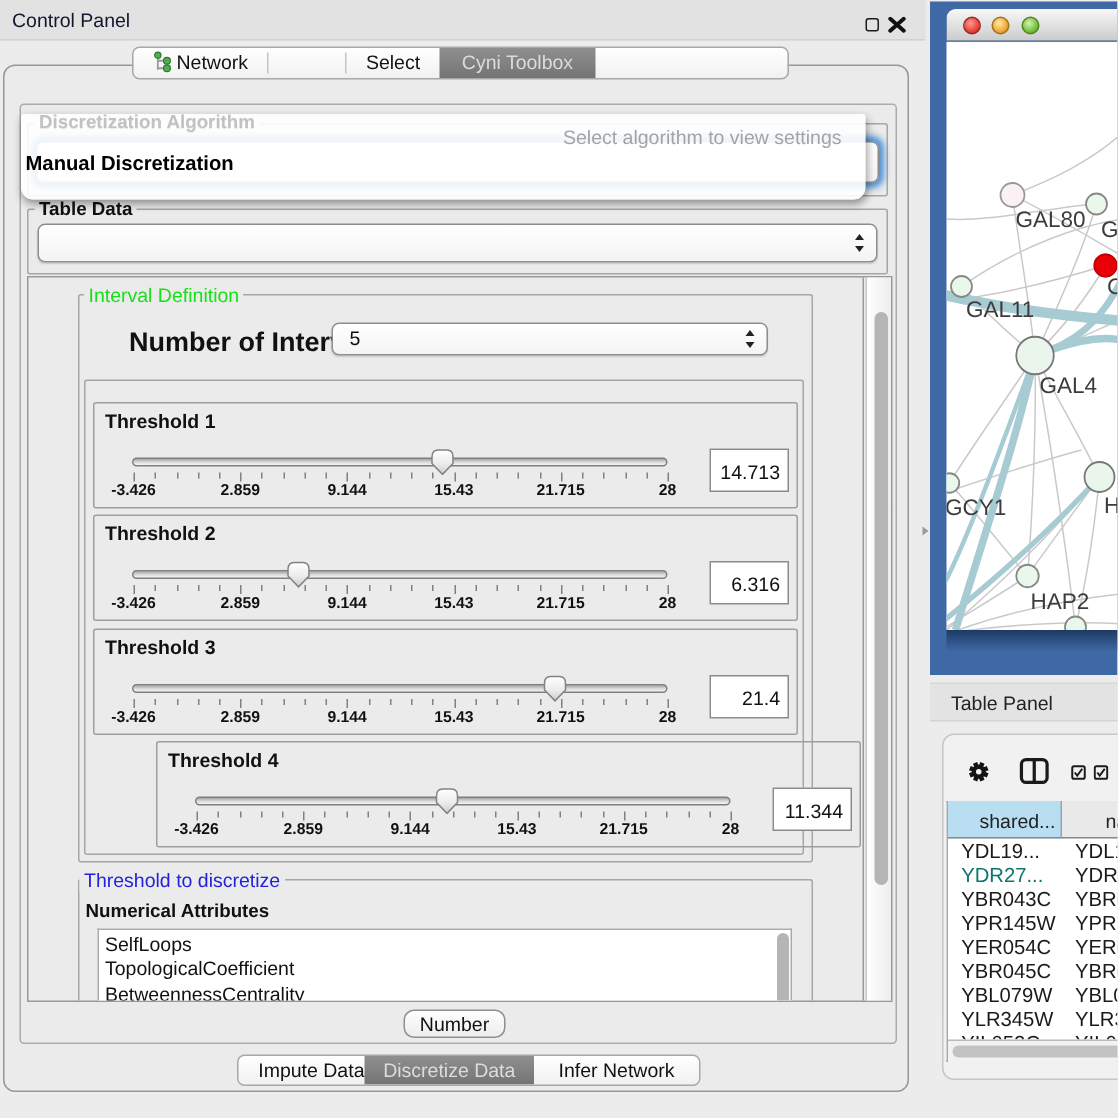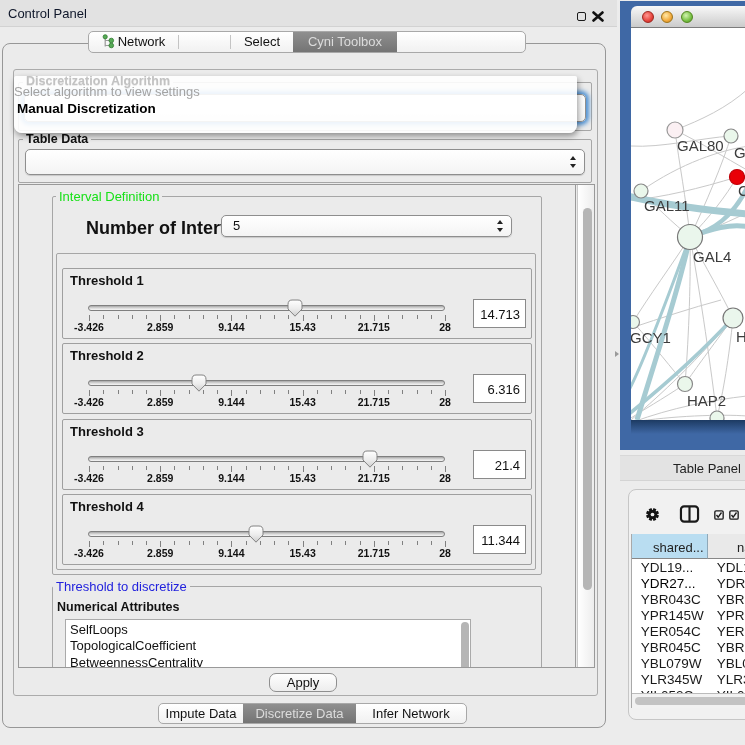--- a/index.html
+++ b/index.html
@@ -33,31 +33,31 @@
 .trow { position:absolute; left:43px; width:470px; height:71px; border:1px solid #9f9f9f; border-radius:2px; }
 .trow .tl { position:absolute; left:7px; top:4px; font-size:13px; font-weight:700; color:#111; }
 .track { position:absolute; left:25px; top:36px; width:357px; height:6px; border:1px solid #7f7f7f; border-radius:4px; background:linear-gradient(180deg,#a6a6a6 0%,#d8d8d8 50%,#f6f6f6 100%); }
 .tick { position:absolute; width:1px; background:#808080; }
 .tlab { position:absolute; font-size:10.5px; font-weight:700; color:#111; transform:translateX(-50%); white-space:nowrap; }
 .field { position:absolute; left:410px; top:30px; width:53px; height:29px; background:#fff; border:1px solid #8a8a8a; }
 .field span { position:absolute; right:5px; top:7px; font-size:13px; color:#111; }
 .thumbsvg { position:absolute; top:29px; }
 
 #popup { left:14px; top:76px; width:563px; height:57px; background:rgba(255,255,255,0.9); border-radius:2px 2px 8px 8px; box-shadow:1px 3px 6px rgba(0,0,0,0.4); z-index:30; }
-#popup .p1 { position:absolute; left:0; right:16px; top:8px; text-align:left; font-size:13px; color:#a3a3a3; }
+#popup .p1 { position:absolute; left:0; right:16px; top:8px; text-align:right; font-size:13px; color:#a3a3a3; }
 #popup .p2 { position:absolute; left:3px; top:25px; font-size:13.5px; font-weight:700; color:#000; }
 #popup .p3 { position:absolute; left:3px; top:42px; font-size:13.5px; color:#000; }
 
 #bluewin { left:620px; top:1px; width:125px; height:449px; background:#3f68a5; }
 #mactitle { left:631px; top:6px; width:114px; height:22px; background:linear-gradient(180deg,#f8f8f8,#cbcbcb); border-bottom:1px solid #7c7c7c; border-top-left-radius:6px; }
 #canvas { left:631px; top:28px; width:114px; height:392px; background:#ffffff; }
 #undershadow { left:631px; top:420px; width:114px; height:14px; background:linear-gradient(180deg,#1c3a62,#3f68a5); }
 .light { position:absolute; top:5px; width:12px; height:12px; border-radius:50%; }
 #tablepanelbar { left:620px; top:455px; width:125px; height:26px; background:#e3e3e3; border-top:1px solid #d8d8d8; border-bottom:1px solid #d4d4d4; }
-#tablepanelbar .t { position:absolute; left:14px; top:5px; font-size:13px; color:#222;margin-left:39px; }
+#tablepanelbar .t { position:absolute; left:14px; top:5px; font-size:13px; color:#222; }
 #tablebox { left:628px; top:489px; width:130px; height:231px; background:#f1f1f1; border:1px solid #c6c6c6; border-radius:8px; }
 </style>
 </head>
 <body>
 
 <div class="abs" id="titlebar">
     <span class="t">Control Panel</span>
   </div>
 <div class="abs" style="left:577px;top:11.5px;width:9px;height:9px;border:1.5px solid #1a1a1a;border-radius:2px;"></div>
 <svg class="abs" style="left:592px;top:11px;" width="12" height="11" viewBox="0 0 12 11">
@@ -74,21 +74,21 @@
         <circle cx="9.3" cy="11.5" r="2.3" fill="#57ab57" stroke="#2c7a2c" stroke-width="0.8"></circle>
       </svg>Network</div>
   <div class="vsep"></div>
   <div class="seg" style="width:51px;margin-top:48px;">Style</div>
   <div class="vsep"></div>
   <div class="seg" style="width:62px;">Select</div>
   <div class="seg dark" style="width:104px;">Cyni Toolbox</div>
 </div>
 
 <div class="abs segbar" id="bottabs">
-  <div class="seg" style="width:84px;line-height:19px;">Impute Data</div>
+  <div class="seg" style="width:84px;line-height:19px;text-align:right;">Impute Data</div>
   <div class="seg dark" style="width:113px;line-height:19px;">Discretize Data</div>
   <div class="seg" style="width:110px;line-height:19px;">Infer Network</div>
 </div>
 
 <div class="group" style="left:18px;top:82px;width:574px;height:49px;"></div>
 <div class="glabel" style="left:23px;top:75px;font-size:12.5px;font-weight:700;color:#333;">Discretization Algorithm</div>
 <div class="combo" style="left:24px;top:94px;width:562px;height:28px;box-shadow:0 0 4px 3px rgba(70,140,210,0.95);"></div>
 
 <div class="group" style="left:18px;top:139px;width:574px;height:44px;"></div>
 <div class="glabel" style="left:23px;top:132px;font-size:12.5px;font-weight:700;color:#111;">Table Data</div>
@@ -261,21 +261,21 @@
             <stop offset="0.55" stop-color="#ececec"></stop>
             <stop offset="1" stop-color="#cdcdcd"></stop>
           </linearGradient>
         </defs>
         <path d="M1,5.5 Q1,1 5,1 L11,1 Q15,1 15,5.5 L15,10 L8,17.2 L1,10 Z" fill="url(#tg233)" stroke="#828282" stroke-width="1"></path>
       </svg>
   <div class="field">
         <span>21.4</span>
       </div>
 </div>
-<div class="trow" style="top:309.0px;">
+<div class="trow" style="top:309.0px;margin-left:42px;">
   <div class="tl">Threshold 4</div>
   <div class="track"></div>
   <div class="tick" style="left:26.0px;top:46px;height:6px;"></div>
   <div class="tick" style="left:40.2px;top:46px;height:4px;"></div>
   <div class="tick" style="left:54.5px;top:46px;height:4px;"></div>
   <div class="tick" style="left:68.7px;top:46px;height:4px;"></div>
   <div class="tick" style="left:83.0px;top:46px;height:4px;"></div>
   <div class="tick" style="left:97.2px;top:46px;height:6px;"></div>
   <div class="tick" style="left:111.4px;top:46px;height:4px;"></div>
   <div class="tick" style="left:125.7px;top:46px;height:4px;"></div>
@@ -314,27 +314,27 @@
         <path d="M1,5.5 Q1,1 5,1 L11,1 Q15,1 15,5.5 L15,10 L8,17.2 L1,10 Z" fill="url(#tg309)" stroke="#828282" stroke-width="1"></path>
       </svg>
   <div class="field">
         <span>11.344</span>
       </div>
 </div>
 
   <div class="group" style="left:33px;top:401px;width:490px;height:120px;"></div>
   <div class="glabel" style="left:34px;top:394px;font-size:13px;color:#2222dd;background:#ebebeb;">Threshold to discretize</div>
   <div class="abs" style="left:38px;top:415px;font-size:12.5px;font-weight:700;color:#111;">Numerical Attributes</div>
-  <div class="abs" style="left:46px;top:434px;width:406px;height:60px;background:#fff;border:1px solid #aaa;border-bottom:none;">
+  <div class="abs" style="left:46px;top:434px;width:463px;height:60px;background:#fff;border:1px solid #aaa;border-bottom:none;">
     <div style="font-size:13px;color:#111;padding:2px 0 0 4px;line-height:16.3px;">SelfLoops<br>TopologicalCoefficient<br>BetweennessCentrality</div>
     <div class="sbthumb" style="right:1px;top:2px;width:8px;height:70px;"></div>
   </div>
 </div>
 
-<div class="abs" style="left:269px;top:673px;width:68px;height:19px;background:linear-gradient(180deg,#fefefe,#ededed);border:1px solid #8f8f8f;border-radius:7px;text-align:center;font-size:13px;font-weight:400;color:#111;line-height:17px;">Apply</div>
+<div class="abs" style="left:269px;top:673px;width:68px;height:19px;background:linear-gradient(180deg,#fefefe,#ededed);border:1px solid #8f8f8f;border-radius:7px;text-align:center;font-size:13px;font-weight:400;color:#111;line-height:17px;">Number</div>
 
 <div class="abs" style="left:615px;top:351px;width:0;height:0;border-top:3px solid transparent;border-bottom:3px solid transparent;border-left:4px solid #9a9a9a;"></div>
 
 <div class="abs" id="bluewin"></div>
 <div class="abs" id="mactitle">
   <div class="light" style="left:10.5px;background:radial-gradient(circle at 4px 3.5px,#ff9892,#e6443c 60%,#b3251e);border:0.5px solid #9d2720;"></div>
   <div class="light" style="left:30px;background:radial-gradient(circle at 4px 3.5px,#ffe9a8,#f2a93b 60%,#c07f1b);border:0.5px solid #9e7419;"></div>
   <div class="light" style="left:49.5px;background:radial-gradient(circle at 4px 3.5px,#d2f3b0,#77c043 60%,#4f8f26);border:0.5px solid #52861f;"></div>
 </div>
 <svg class="abs" id="canvas" width="114" height="392" viewBox="0 0 114 392">
@@ -415,21 +415,21 @@
     <path d="M3,6 L5,8.5 L9,3" fill="none" stroke="#1a1a1a" stroke-width="1.6"></path>
   </svg>
 <div class="abs" style="left:631px;top:534px;width:114px;height:174px;border-left:1px solid #a9a9a9;border-top:1px solid #a9a9a9;border-bottom:1px solid #a9a9a9;background:#fff;overflow:hidden;"></div>
 <div class="abs" style="left:632px;top:534px;width:75.5px;height:25px;background:#b9ddf1;border-right:1px solid #8fa8b8;border-bottom:1px solid #888;"></div>
 <div class="abs" style="left:707.5px;top:534px;width:38px;height:25px;background:#e9e9e9;border-bottom:1px solid #888;"></div>
 <div class="abs" style="left:653px;top:540px;font-size:13px;color:#222;">shared...</div>
 <div class="abs" style="left:737px;top:540px;font-size:13px;color:#222;">na</div>
 <div class="abs" style="left:632px;top:560px;width:113px;height:133px;overflow:hidden;background:#fff;">
 <div style="position:absolute;left:8.8px;top:-0.5px;font-size:13.5px;color:#1a1a1a;">YDL19...</div>
 <div style="position:absolute;left:84.7px;top:-0.5px;font-size:13.5px;color:#1a1a1a;">YDL194W</div>
-<div style="position:absolute;left:8.8px;top:15.5px;font-size:13.5px;color:#000000;">YDR27...</div>
+<div style="position:absolute;left:8.8px;top:15.5px;font-size:13.5px;color:#0f766e;">YDR27...</div>
 <div style="position:absolute;left:84.7px;top:15.5px;font-size:13.5px;color:#1a1a1a;">YDR277C</div>
 <div style="position:absolute;left:8.8px;top:31.5px;font-size:13.5px;color:#1a1a1a;">YBR043C</div>
 <div style="position:absolute;left:84.7px;top:31.5px;font-size:13.5px;color:#1a1a1a;">YBR043C</div>
 <div style="position:absolute;left:8.8px;top:47.5px;font-size:13.5px;color:#1a1a1a;">YPR145W</div>
 <div style="position:absolute;left:84.7px;top:47.5px;font-size:13.5px;color:#1a1a1a;">YPR145W</div>
 <div style="position:absolute;left:8.8px;top:63.5px;font-size:13.5px;color:#1a1a1a;">YER054C</div>
 <div style="position:absolute;left:84.7px;top:63.5px;font-size:13.5px;color:#1a1a1a;">YER054C</div>
 <div style="position:absolute;left:8.8px;top:79.5px;font-size:13.5px;color:#1a1a1a;">YBR045C</div>
 <div style="position:absolute;left:84.7px;top:79.5px;font-size:13.5px;color:#1a1a1a;">YBR045C</div>
 <div style="position:absolute;left:8.8px;top:95.5px;font-size:13.5px;color:#1a1a1a;">YBL079W</div>

